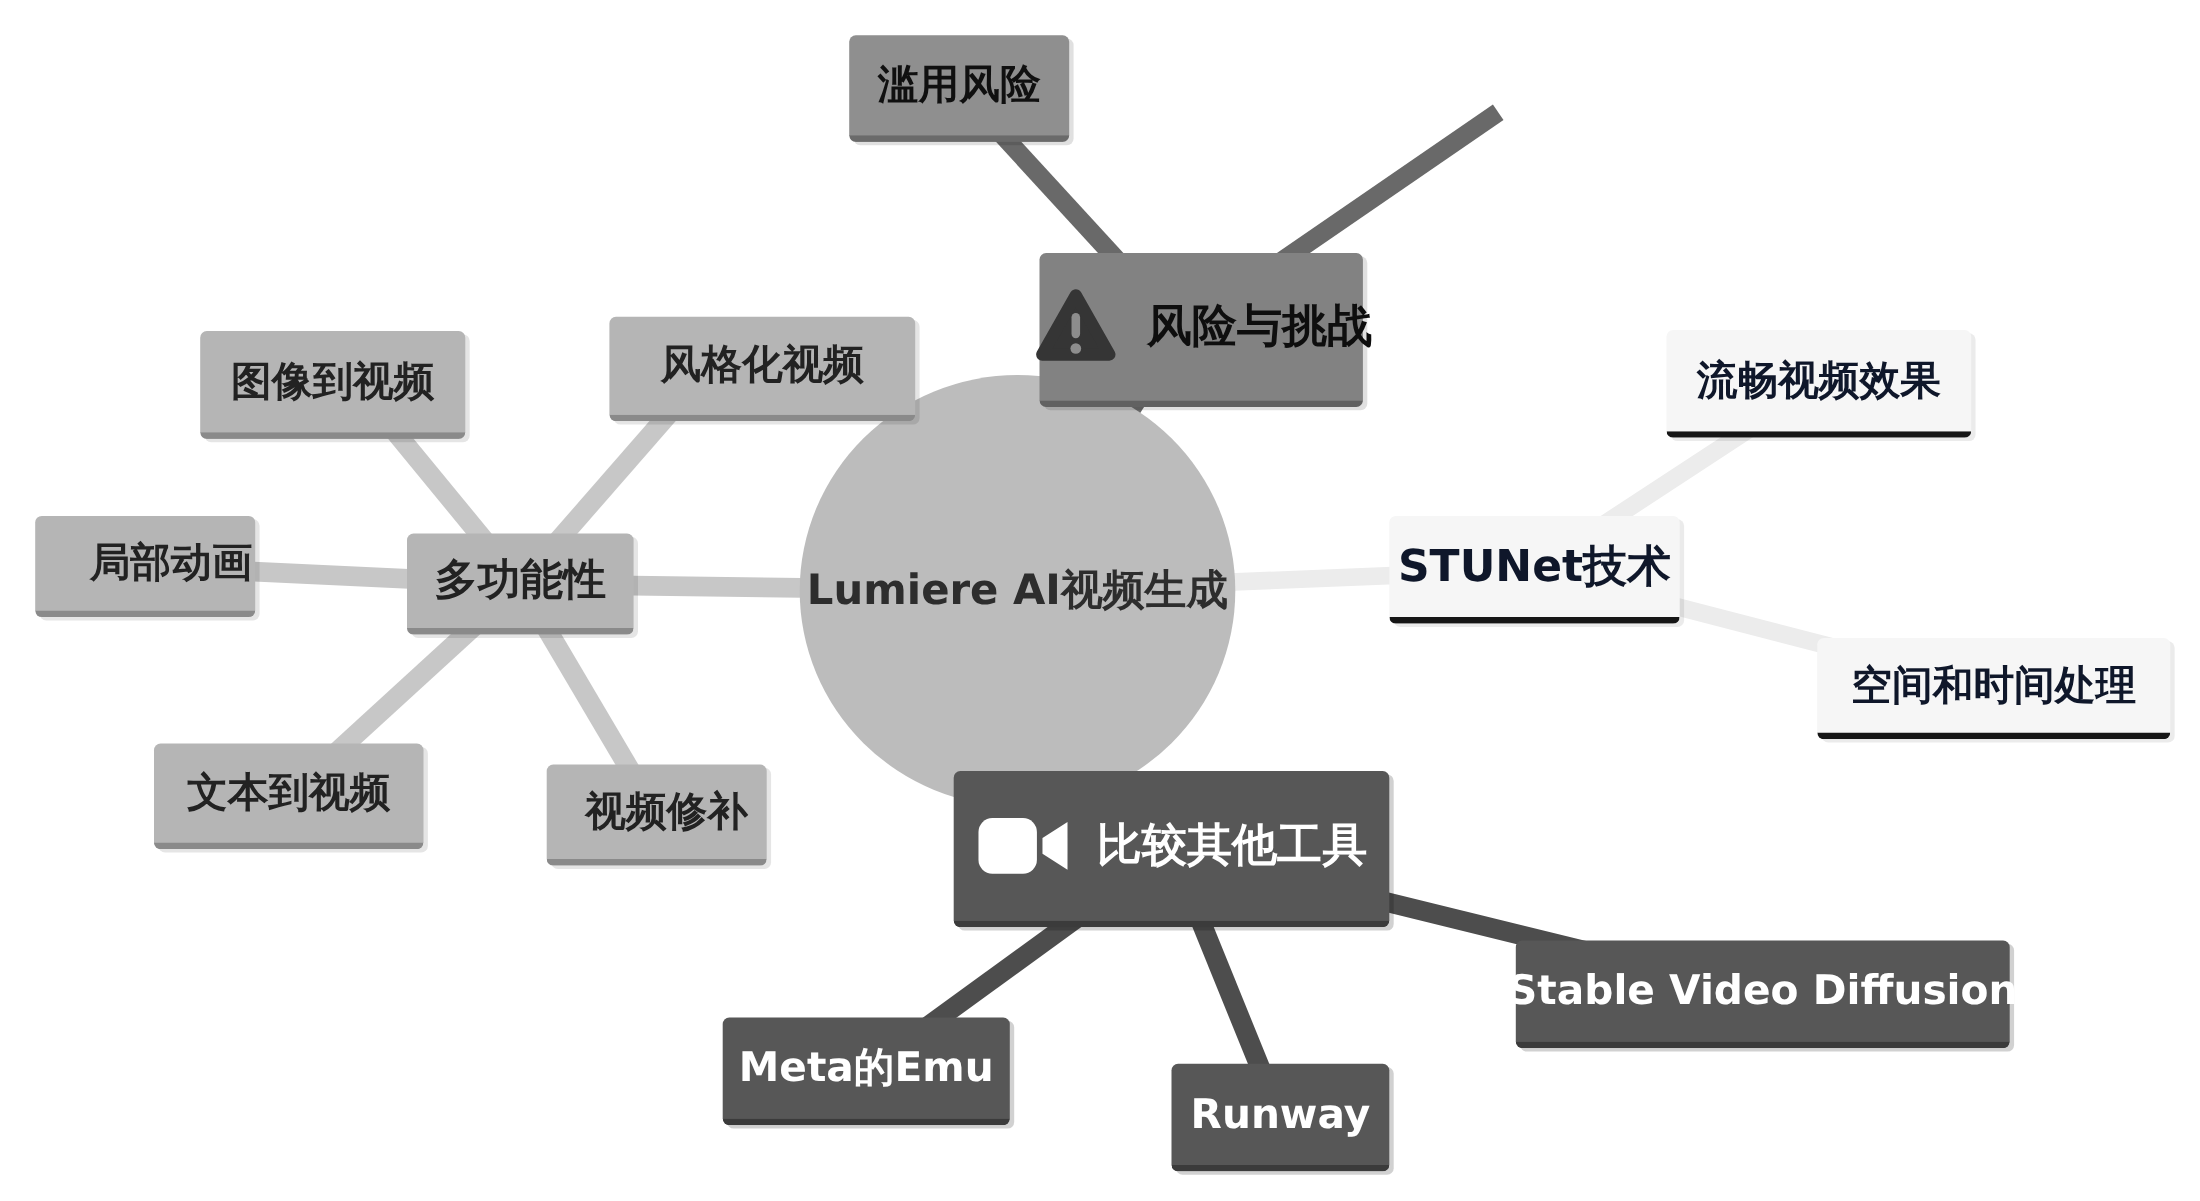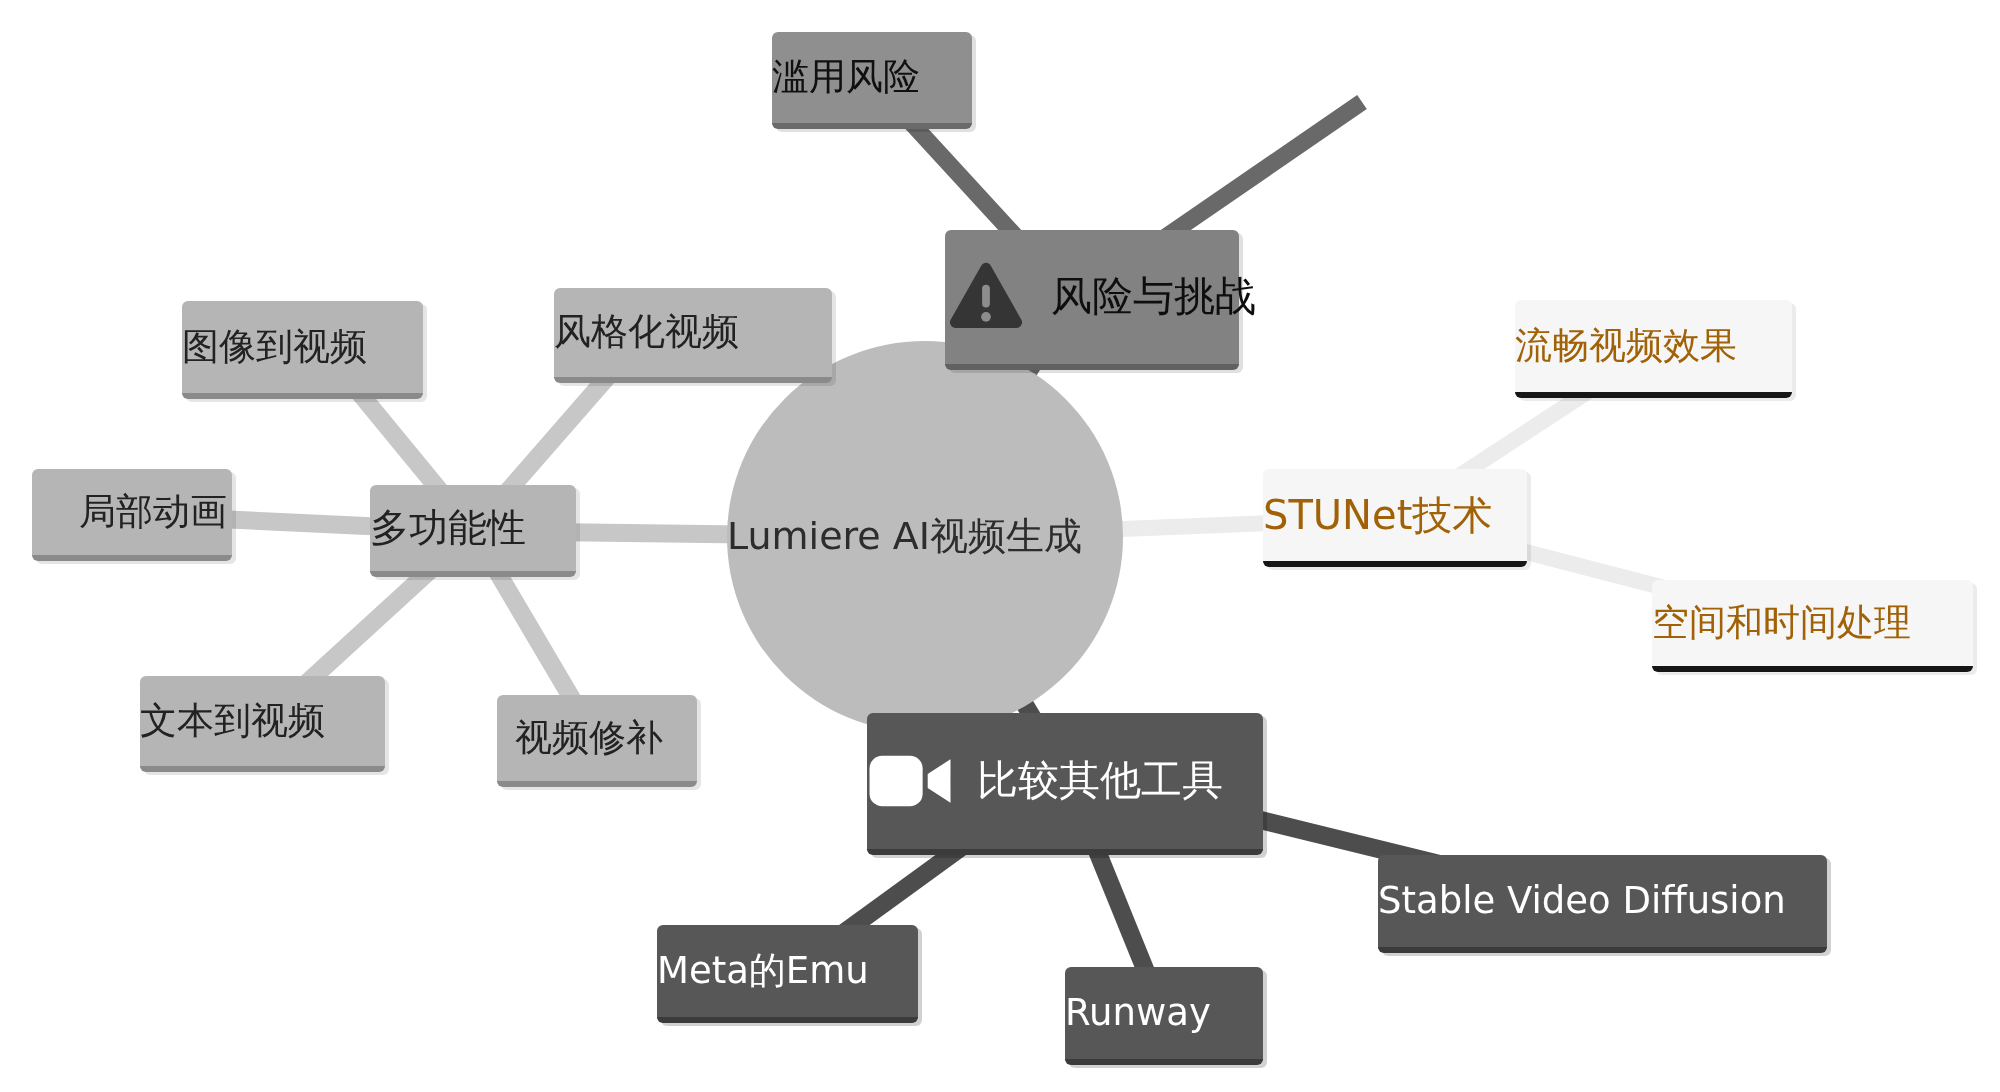--- a/index.html
+++ b/index.html
@@ -10,25 +10,27 @@
     position: relative;
     overflow: hidden;
   }
   .stage { position: absolute; left: 0; top: 0; width: 2000px; height: 1092px; }
   svg.edges { position: absolute; left: 0; top: 0; }
 
   .node {
     position: absolute;
     display: flex;
     align-items: center;
+    justify-content: center;
     gap: 24px;
     border-radius: 6px;
     text-align: center;
     white-space: nowrap;
     line-height: 1.15;
+    font-weight: bold;
   }
   .node .label { display: block; }
 
   .center-node {
     background: #bcbcbc;
     border-radius: 50%;
     color: #2d2d2d;
     font-size: 38px;
   }
 
@@ -51,21 +53,21 @@
   }
   .n-risk-child {
     background: #8f8f8f;
     color: #101010;
     border-bottom: 6px solid #6a6a6a;
     box-shadow: 4px 3px 0 rgba(0,0,0,0.12);
   }
   
   .n-white {
     background: #f6f6f6;
-    color: #a16207;
+    color: #0f172a;
     border-bottom: 6px solid #161616;
     box-shadow: 4px 3px 0 rgba(0,0,0,0.08);
   }
   
   .n-dark {
     background: #575757;
     color: #ffffff;
     border-bottom: 6px solid #3b3b3b;
     box-shadow: 4px 3px 0 rgba(0,0,0,0.18);
   }
@@ -156,21 +158,21 @@
   </div>
 
   <div class="node main n-white" style="left:1263px; top:469px; width:264px; height:98px; font-size:40px;">
     <span class="label">STUNet技术</span>
   </div>
 
   <div class="node child n-white" style="left:1652px; top:580px; width:321px; height:92px;">
     <span class="label">空间和时间处理</span>
   </div>
 
-  <div class="node main n-dark" style="left:867px; top:701px; width:396px; height:142px;margin-top:12px;">
+  <div class="node main n-dark" style="left:867px; top:701px; width:396px; height:142px;">
     <span class="icon-wrap">
       <svg width="86" height="62" viewBox="0 0 34 24" aria-hidden="true">
         <rect x="1" y="2" width="21" height="20" rx="5" fill="#ffffff"></rect>
         <path d="M24 9.2 L33 3.4 V20.6 L24 14.8 Z" fill="#ffffff"></path>
       </svg>
     </span>
     <span class="label">比较其他工具</span>
   </div>
 
   <div class="node child n-dark" style="left:657px; top:925px; width:261px; height:98px;">

